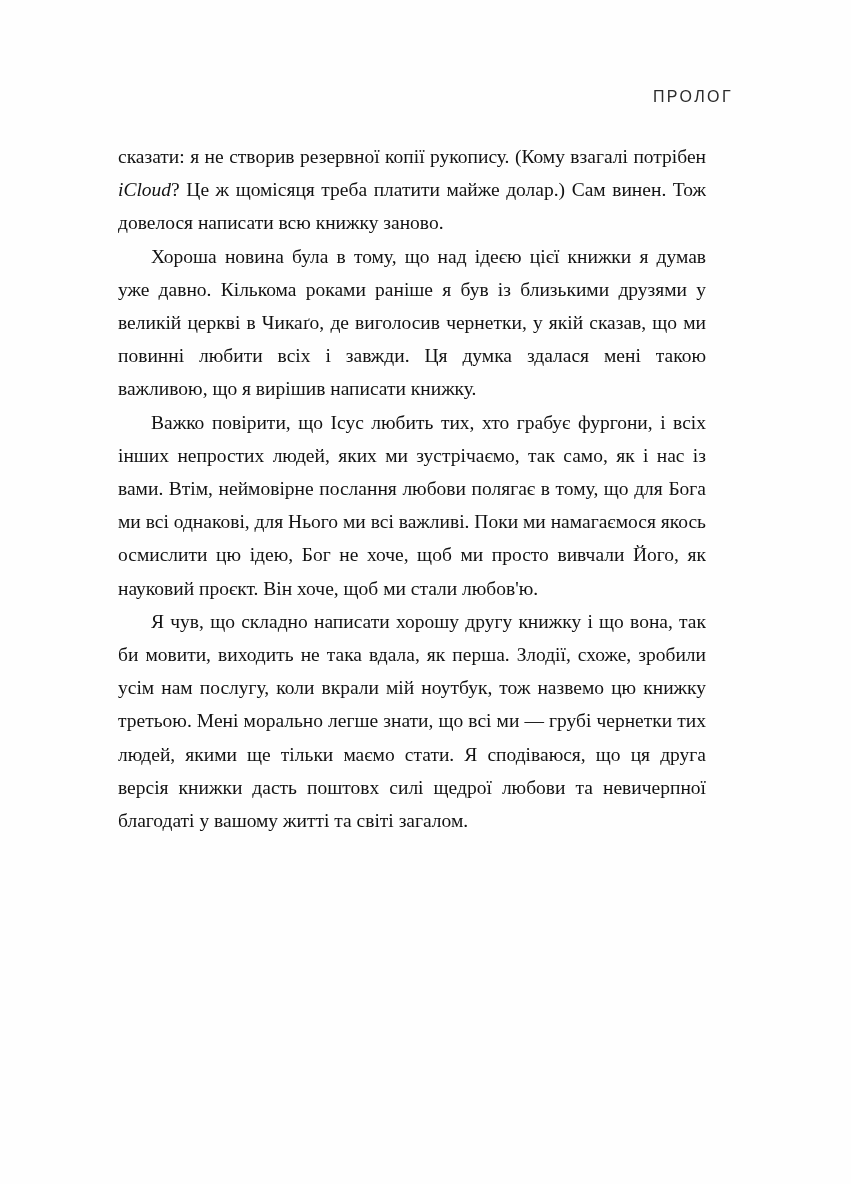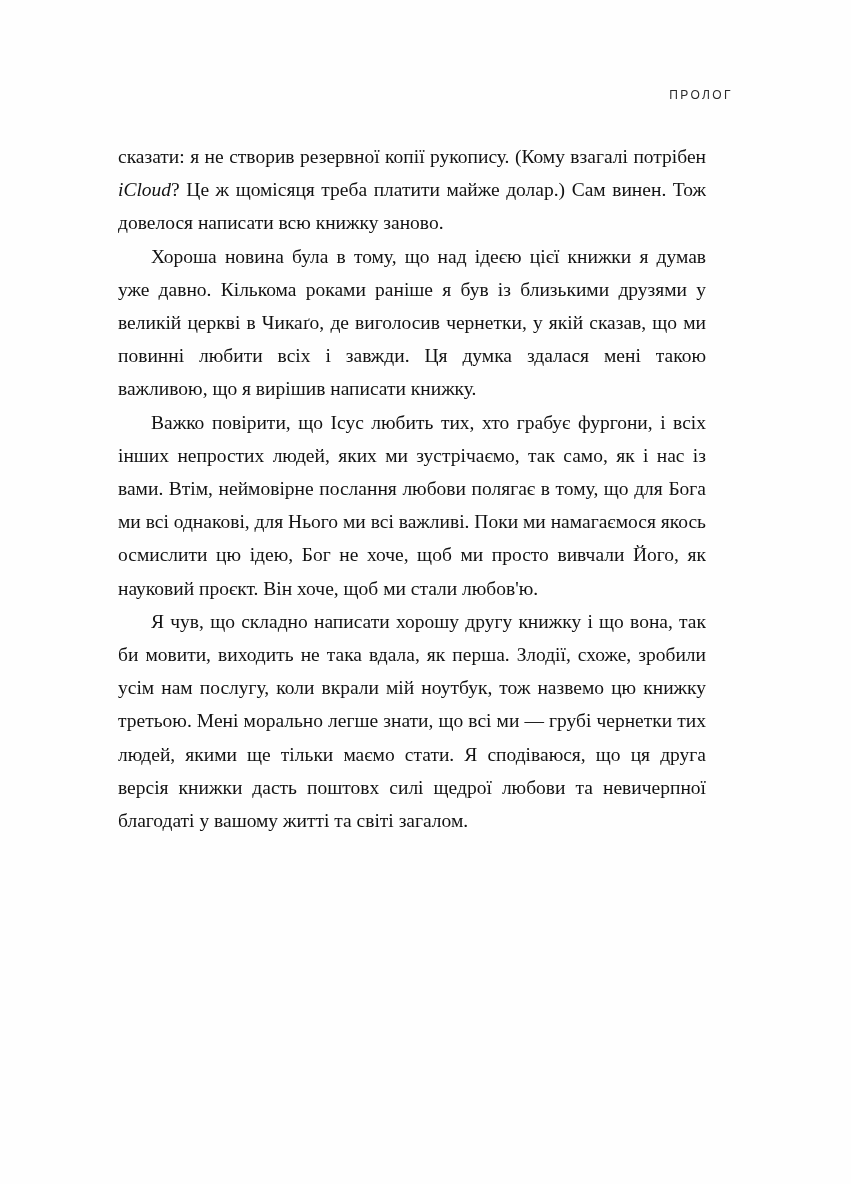--- a/index.html
+++ b/index.html
@@ -15,21 +15,21 @@
     margin: 0 auto;
     overflow: hidden;
     font-family: "Liberation Serif", serif;
     color: #111111;
   }
   .running-head {
     position: absolute;
     top: 88px;
     right: 118px;
     font-family: "Liberation Sans", sans-serif;
-    font-size: 12px;
+    font-size: 16px;
     letter-spacing: 2.4px;
     color: #2b2b2b;
     text-transform: uppercase;
   }
   .body-col {
     position: absolute;
     left: 118px;
     top: 140px;
     width: 588px;
   }

